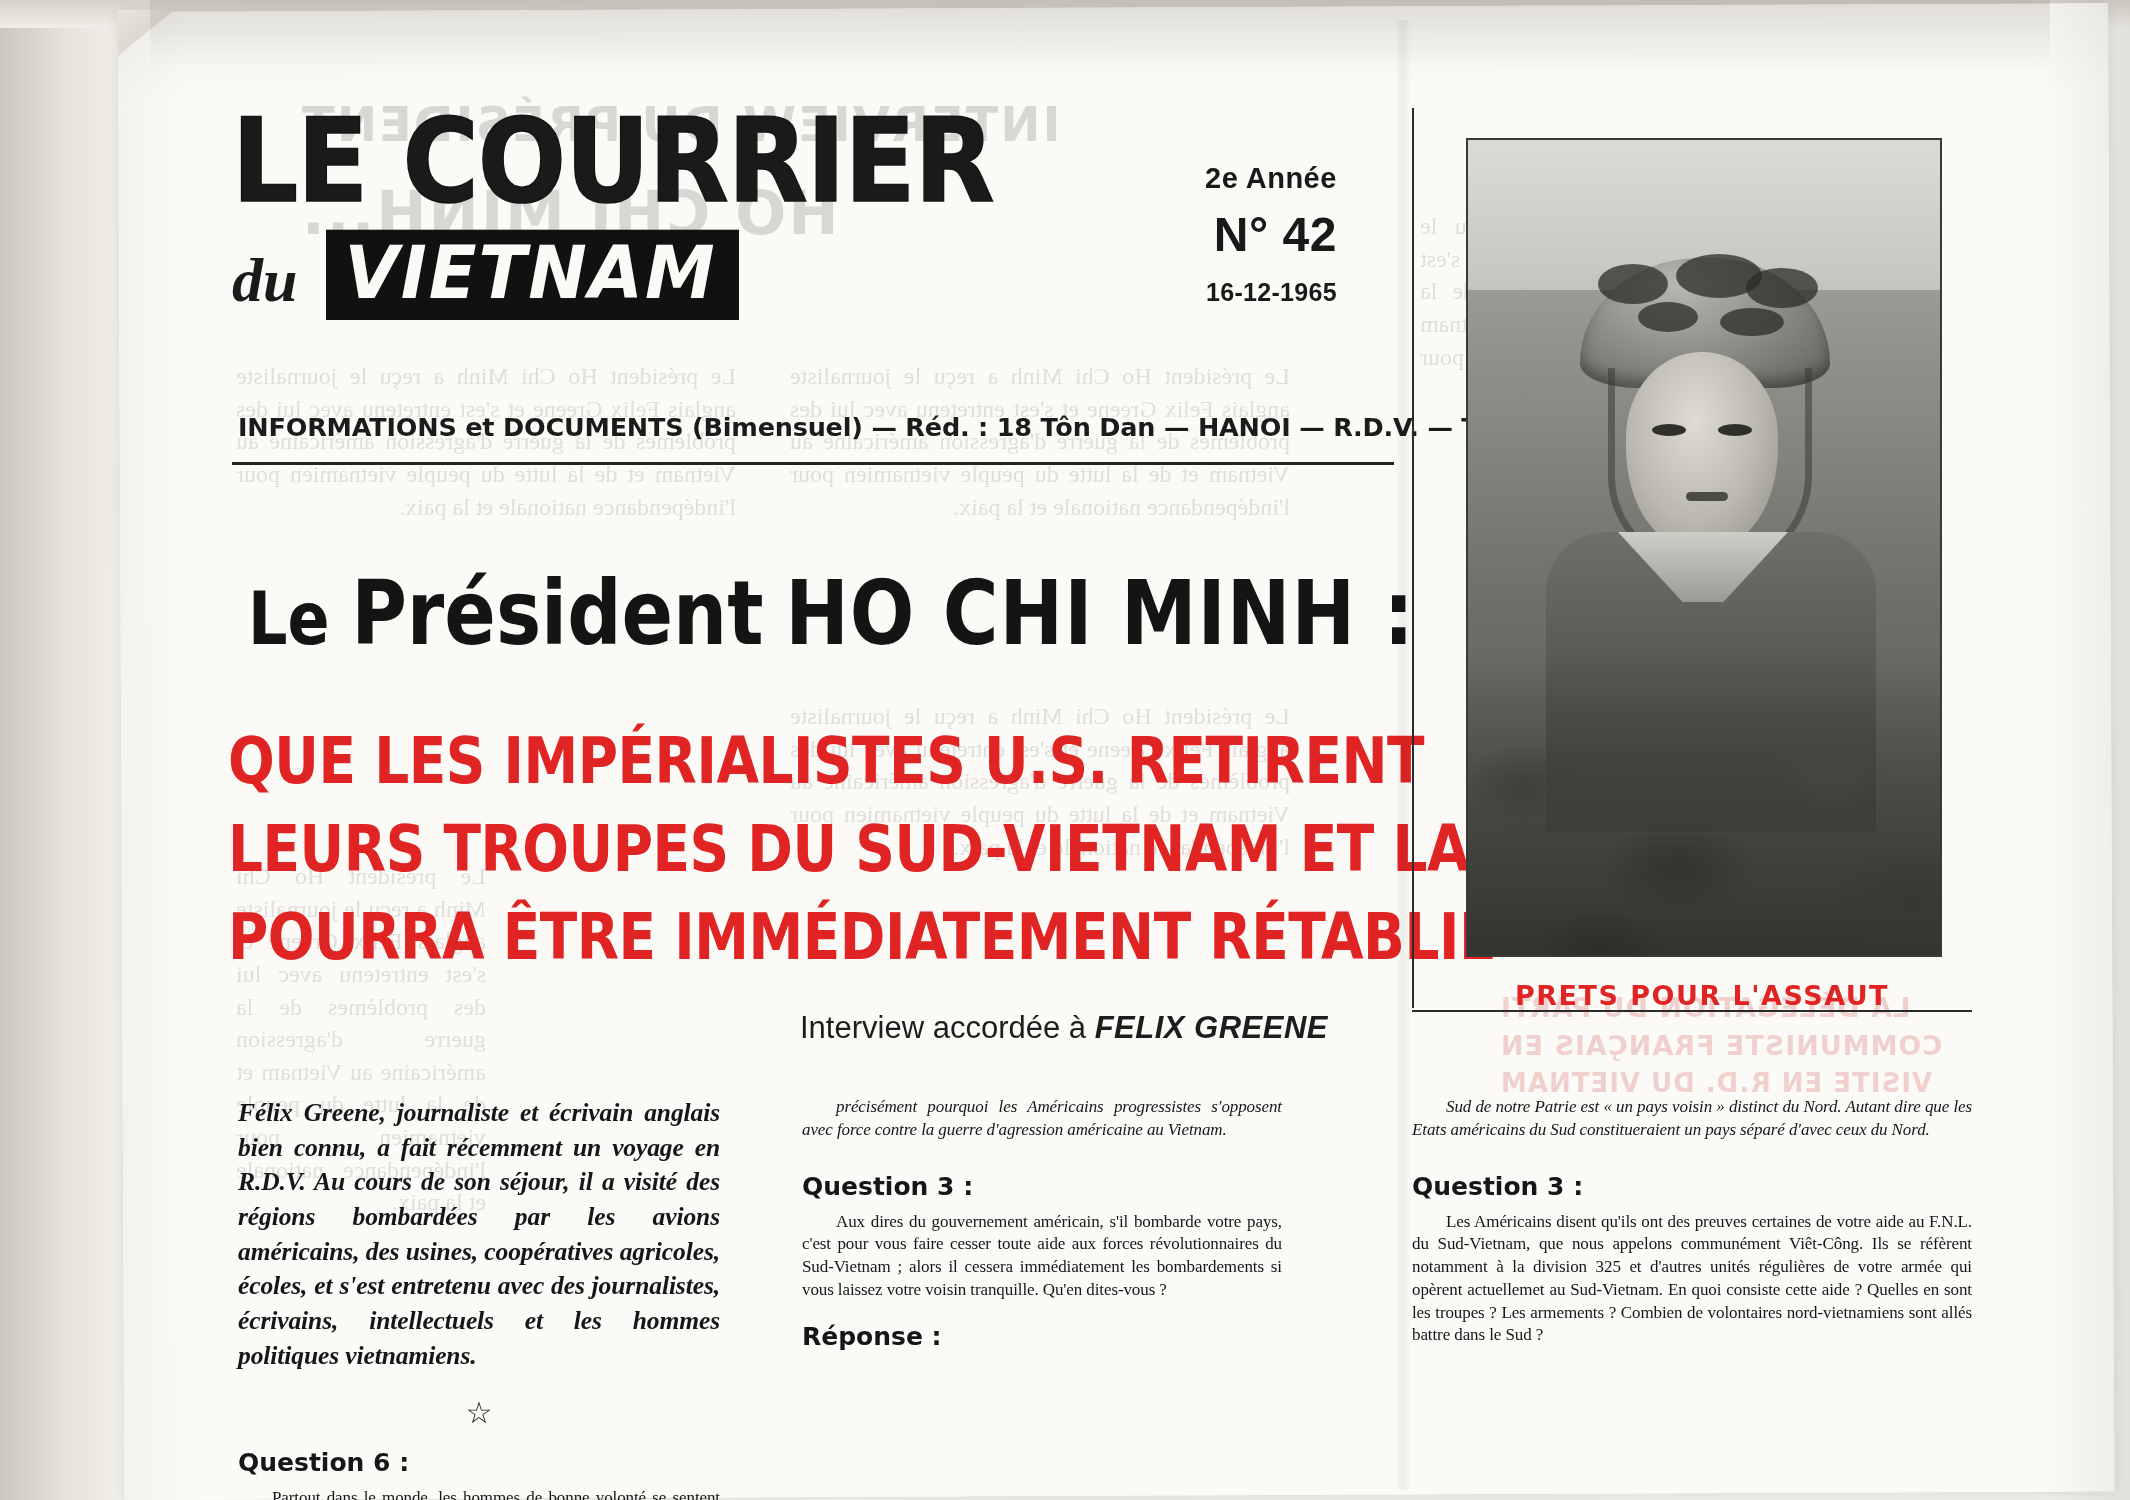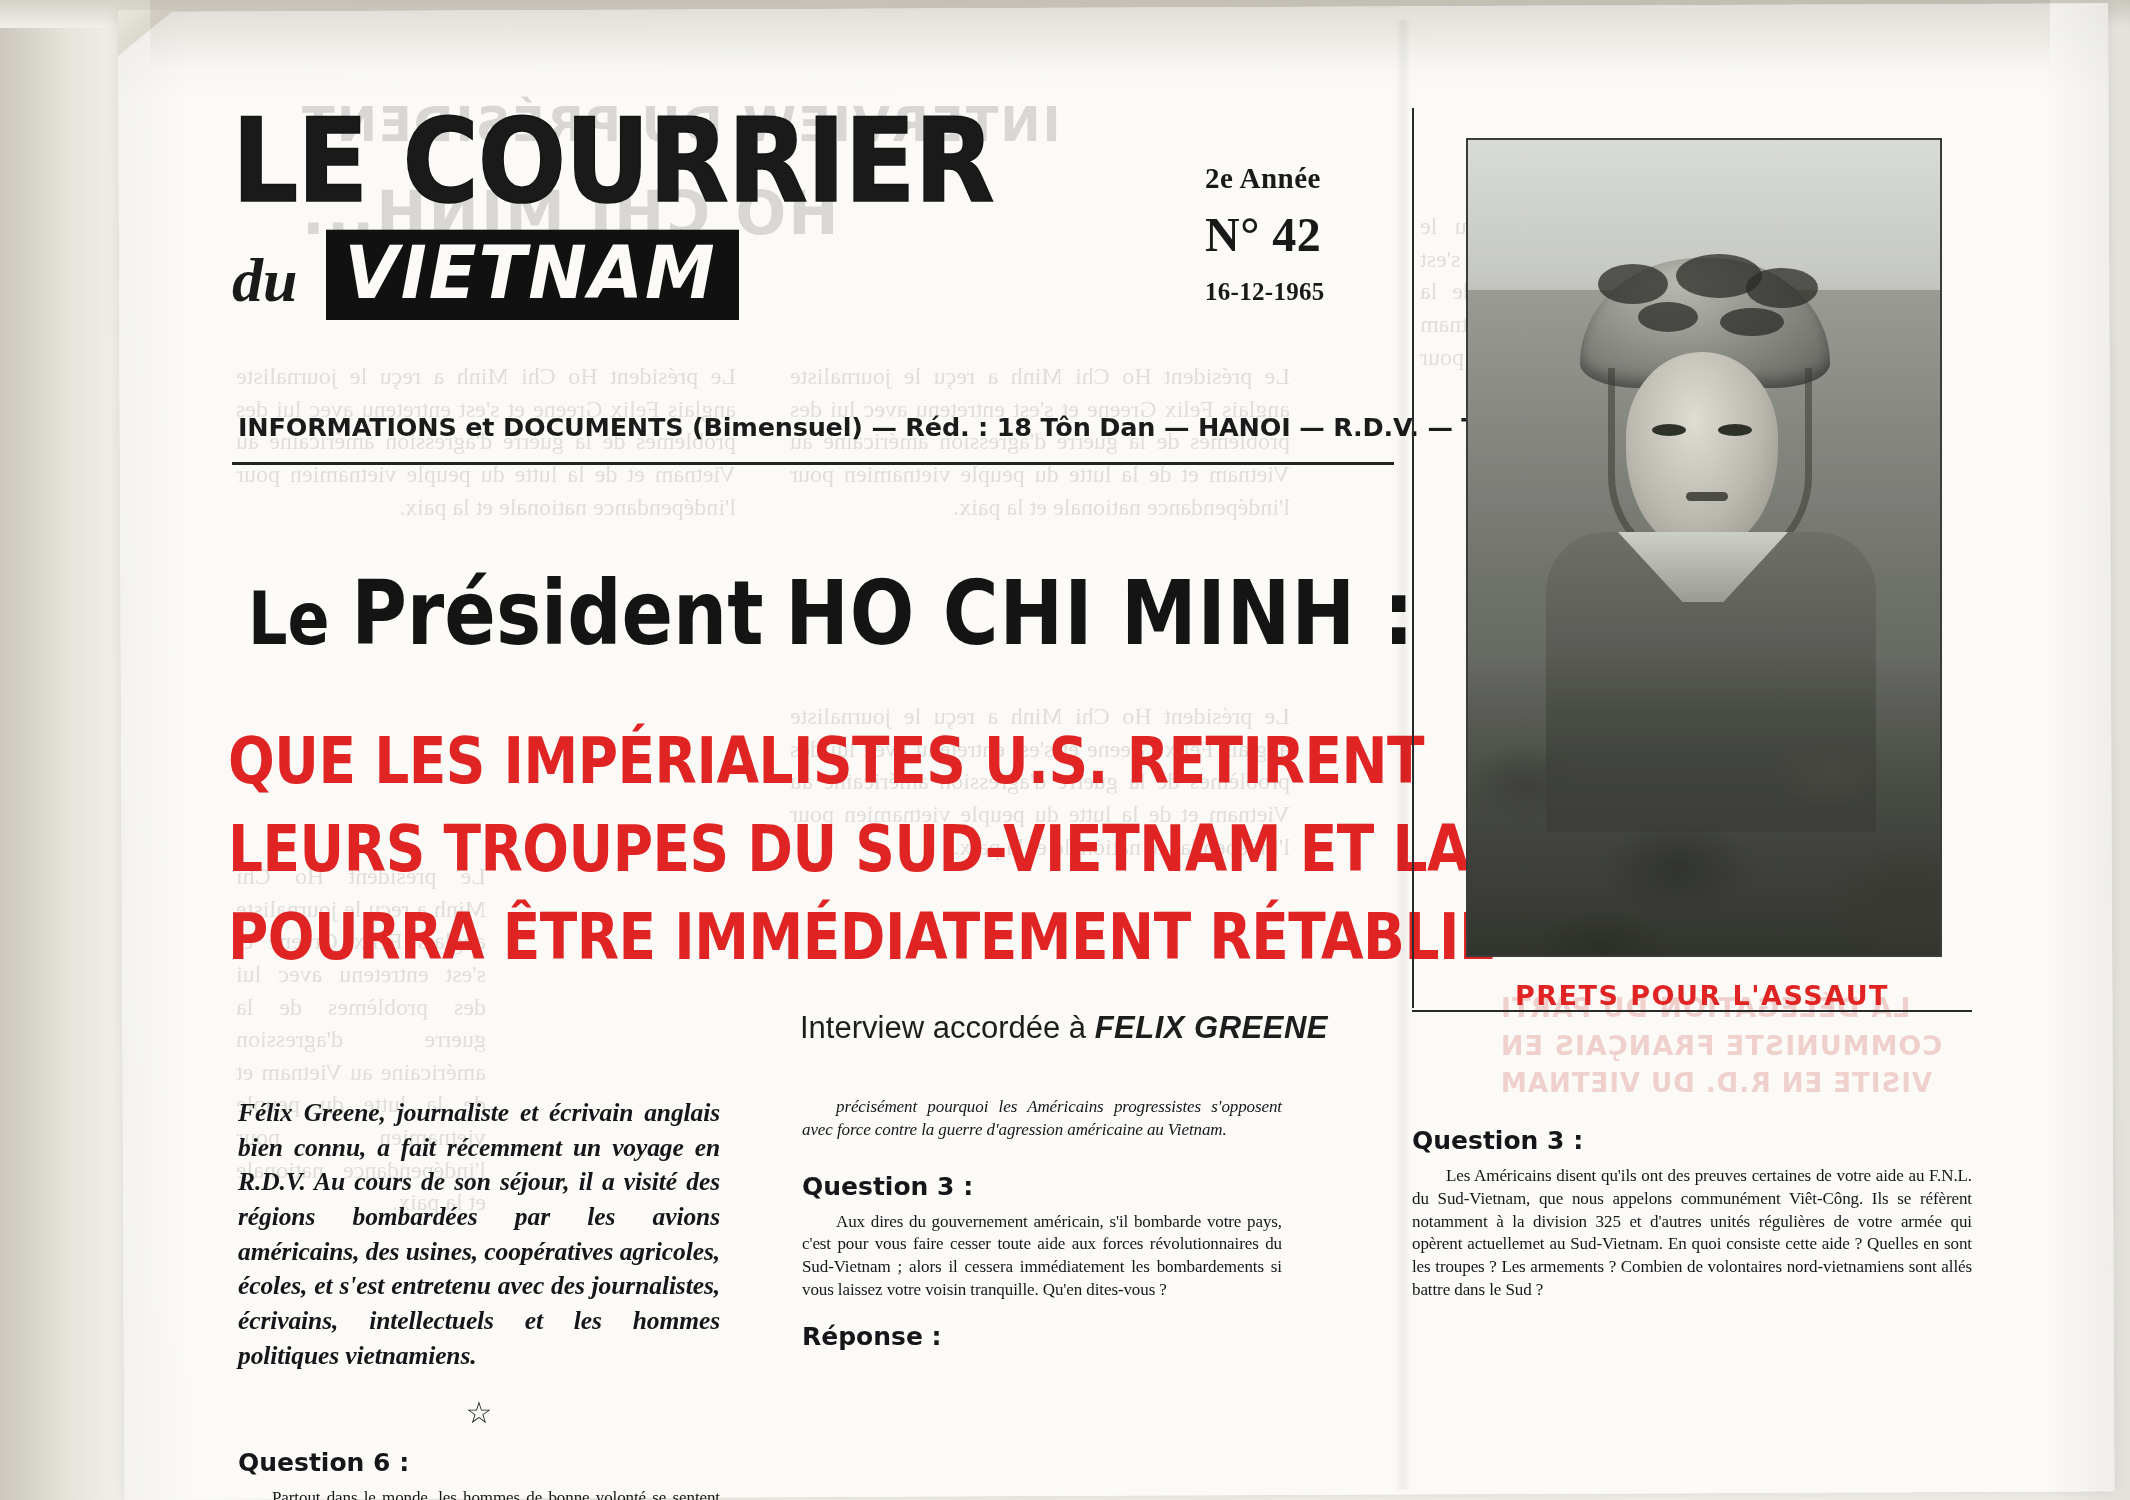--- a/index.html
+++ b/index.html
@@ -98,22 +98,22 @@
     font-size: 70px;
     letter-spacing: 2px;
     padding: 6px 22px 10px 18px;
     line-height: 1;
     transform: scaleY(1.05);
     transform-origin: left bottom;
   }
   .issue-block {
     position: absolute;
     left: 1205px; top: 162px;
-    text-align: left;
-    font-family: Liberation Serif, serif;
+    text-align: right;
+    font-family: Liberation Sans, sans-serif;
     color: #191919;
   }
   .issue-year {
     font-size: 29px;
     font-weight: bold;
     letter-spacing: 0.5px;
   }
   .issue-no {
     font-size: 48px;
     font-weight: bold;
@@ -501,19 +501,20 @@
   <div class="body-text ital">précisément pourquoi les Américains progressistes s'opposent avec force contre la guerre d'agression américaine au Vietnam.</div>
   <div class="gap-m"></div>
   <div class="q-head">Question 3 :</div>
   <div class="body-text">Aux dires du gouvernement américain, s'il bombarde votre pays, c'est pour vous faire cesser toute aide aux forces révolutionnaires du Sud-Vietnam ; alors il cessera immédiatement les bombardements si vous laissez votre voisin tranquille. Qu'en dites-vous ?</div>
   <div class="gap-s"></div>
   <div class="q-head">Réponse :</div>
 
 </div>
 
 <div class="col col3">
+  <div class="body-text ital">Sud de notre Patrie est « un pays voisin » distinct du Nord. Autant dire que les Etats américains du Sud constitueraient un pays séparé d'avec ceux du Nord.</div>
   <div class="gap-m"></div>
   <div class="q-head">Question 3 :</div>
   <div class="body-text">Les Américains disent qu'ils ont des preuves certaines de votre aide au F.N.L. du Sud-Vietnam, que nous appelons communément Viêt-Công. Ils se réfèrent notamment à la division 325 et d'autres unités régulières de votre armée qui opèrent actuellemet au Sud-Vietnam. En quoi consiste cette aide ? Quelles en sont les troupes ? Les armements ? Combien de volontaires nord-vietnamiens sont allés battre dans le Sud ?</div>
 </div>
 
 <div class="fold-crease"></div>
 <div class="edge-right"></div>
 
 </body></html>

